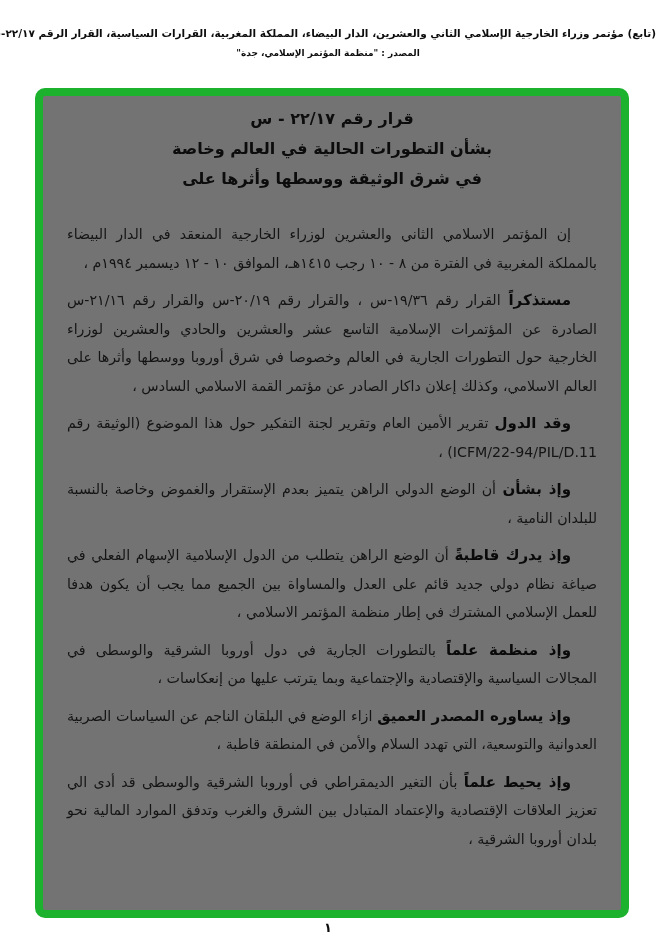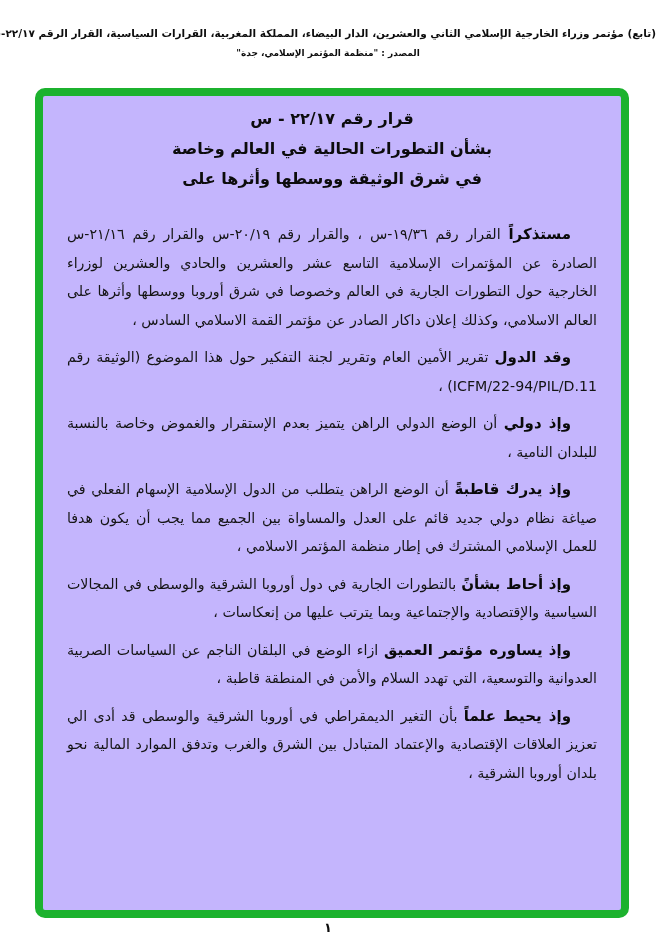--- a/index.html
+++ b/index.html
@@ -36,21 +36,21 @@
   }
   .frame {
     position: absolute;
     left: 35px;
     top: 88px;
     width: 594px;
     height: 830px;
     box-sizing: border-box;
     border: 8px solid #1cb22e;
     border-radius: 10px;
-    background: #c4b5fd;
+    background: #737373;
     padding: 8px 24px 0 24px;
     overflow: hidden;
   }
   .title-block {
     text-align: center;
     font-weight: bold;
     color: #0c0c0c;
   }
   .title-line {
     font-size: 16px;
@@ -96,25 +96,26 @@
   </div>
 
   <div class="frame" style="border-color: rgb(28, 178, 46);">
     <div class="title-block">
       <div class="title-line">قرار رقم ٢٢/١٧ - س</div>
       <div class="title-line">بشأن التطورات الحالية في العالم وخاصة</div>
       <div class="title-line">في شرق الوثيقة ووسطها وأثرها على</div>
     </div>
 
     <div class="body-text">
+        <p class="para"><span>إن المؤتمر الاسلامي الثاني والعشرين لوزراء الخارجية المنعقد في الدار البيضاء بالمملكة المغربية في الفترة من ٨ - ١٠ رجب ١٤١٥هـ، الموافق ١٠ - ١٢ ديسمبر ١٩٩٤م ،</span></p>
         <p class="para"><b class="lead">مستذكراً</b> <span>القرار رقم ١٩/٣٦-س ، والقرار رقم ٢٠/١٩-س والقرار رقم ٢١/١٦-س الصادرة عن المؤتمرات الإسلامية التاسع عشر والعشرين والحادي والعشرين لوزراء الخارجية حول التطورات الجارية في العالم وخصوصا في شرق أوروبا ووسطها وأثرها على العالم الاسلامي، وكذلك إعلان داكار الصادر عن مؤتمر القمة الاسلامي السادس ،</span></p>
         <p class="para"><b class="lead">وقد الدول</b> <span>تقرير الأمين العام وتقرير لجنة التفكير حول هذا الموضوع (الوثيقة رقم ICFM/22-94/PIL/D.11) ،</span></p>
-        <p class="para"><b class="lead">وإذ دولي</b> <span>أن الوضع الدولي الراهن يتميز بعدم الإستقرار والغموض وخاصة بالنسبة للبلدان النامية ،</span></p>
+        <p class="para"><b class="lead">وإذ بشأن</b> <span>أن الوضع الدولي الراهن يتميز بعدم الإستقرار والغموض وخاصة بالنسبة للبلدان النامية ،</span></p>
         <p class="para"><b class="lead">وإذ يدرك قاطبةً</b> <span>أن الوضع الراهن يتطلب من الدول الإسلامية الإسهام الفعلي في صياغة نظام دولي جديد قائم على العدل والمساواة بين الجميع مما يجب أن يكون هدفا للعمل الإسلامي المشترك في إطار منظمة المؤتمر الاسلامي ،</span></p>
-        <p class="para"><b class="lead">وإذ أحاط بشأنً</b> <span>بالتطورات الجارية في دول أوروبا الشرقية والوسطى في المجالات السياسية والإقتصادية والإجتماعية وبما يترتب عليها من إنعكاسات ،</span></p>
-        <p class="para"><b class="lead">وإذ يساوره مؤتمر العميق</b> <span>ازاء الوضع في البلقان الناجم عن السياسات الصربية العدوانية والتوسعية، التي تهدد السلام والأمن في المنطقة قاطبة ،</span></p>
+        <p class="para"><b class="lead">وإذ منظمة علماً</b> <span>بالتطورات الجارية في دول أوروبا الشرقية والوسطى في المجالات السياسية والإقتصادية والإجتماعية وبما يترتب عليها من إنعكاسات ،</span></p>
+        <p class="para"><b class="lead">وإذ يساوره المصدر العميق</b> <span>ازاء الوضع في البلقان الناجم عن السياسات الصربية العدوانية والتوسعية، التي تهدد السلام والأمن في المنطقة قاطبة ،</span></p>
         <p class="para"><b class="lead">وإذ يحيط علماً</b> <span>بأن التغير الديمقراطي في أوروبا الشرقية والوسطى قد أدى الي تعزيز العلاقات الإقتصادية والإعتماد المتبادل بين الشرق والغرب وتدفق الموارد المالية نحو بلدان أوروبا الشرقية ،</span></p>
       </div>
   </div>
 
   <div class="page-number">١</div>
 
 </div>
 
 </body></html>

